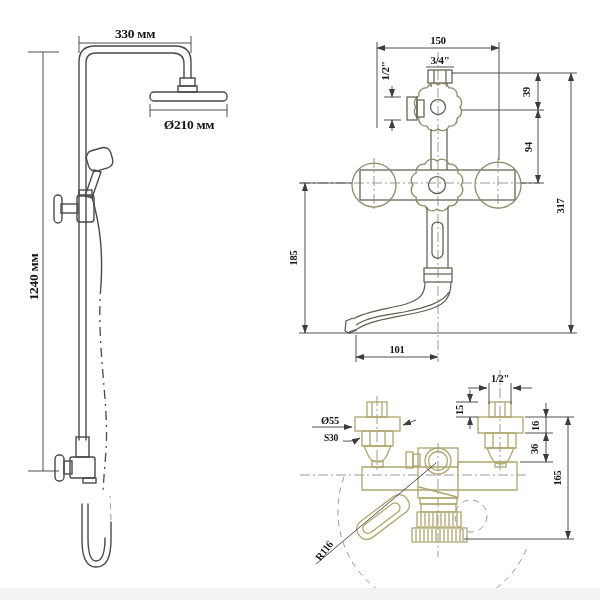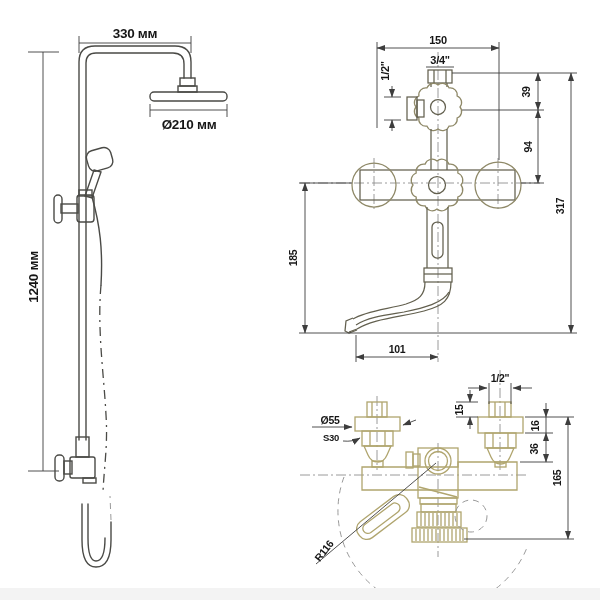--- a/index.html
+++ b/index.html
@@ -1,17 +1,17 @@
 <!DOCTYPE html>
 <html><head>
 <meta charset="utf-8">
 <style>
   html,body{margin:0;padding:0;background:#f3f3f3;}
   .page{width:600px;height:588px;background:#ffffff;position:relative;margin:0 auto;
-        font-family:Liberation Sans, sans-serif;}
+        font-family:Liberation Serif, serif;}
   svg{display:block}
   
   .ol  {stroke:#4a4a46;fill:none;stroke-width:1.4;stroke-linecap:round;}
   .ofv {stroke:#63604f;fill:none;stroke-width:1.25;}
   .ofc {stroke:#8f8968;fill:none;stroke-width:1.25;}
   .osv {stroke:#b0a56e;fill:none;stroke-width:1.3;}
   .dim {stroke:#3d3d3d;fill:none;stroke-width:0.9;}
   .cl  {stroke:#8f8f8f;fill:none;stroke-width:0.9;stroke-dasharray:10 3 2 3;}
   .dsh {stroke:#9a9a9a;fill:none;stroke-width:1;stroke-dasharray:6 5;}
   .hdash{stroke:#4a4a46;fill:none;stroke-width:1.3;stroke-dasharray:9 5 2 5;}

